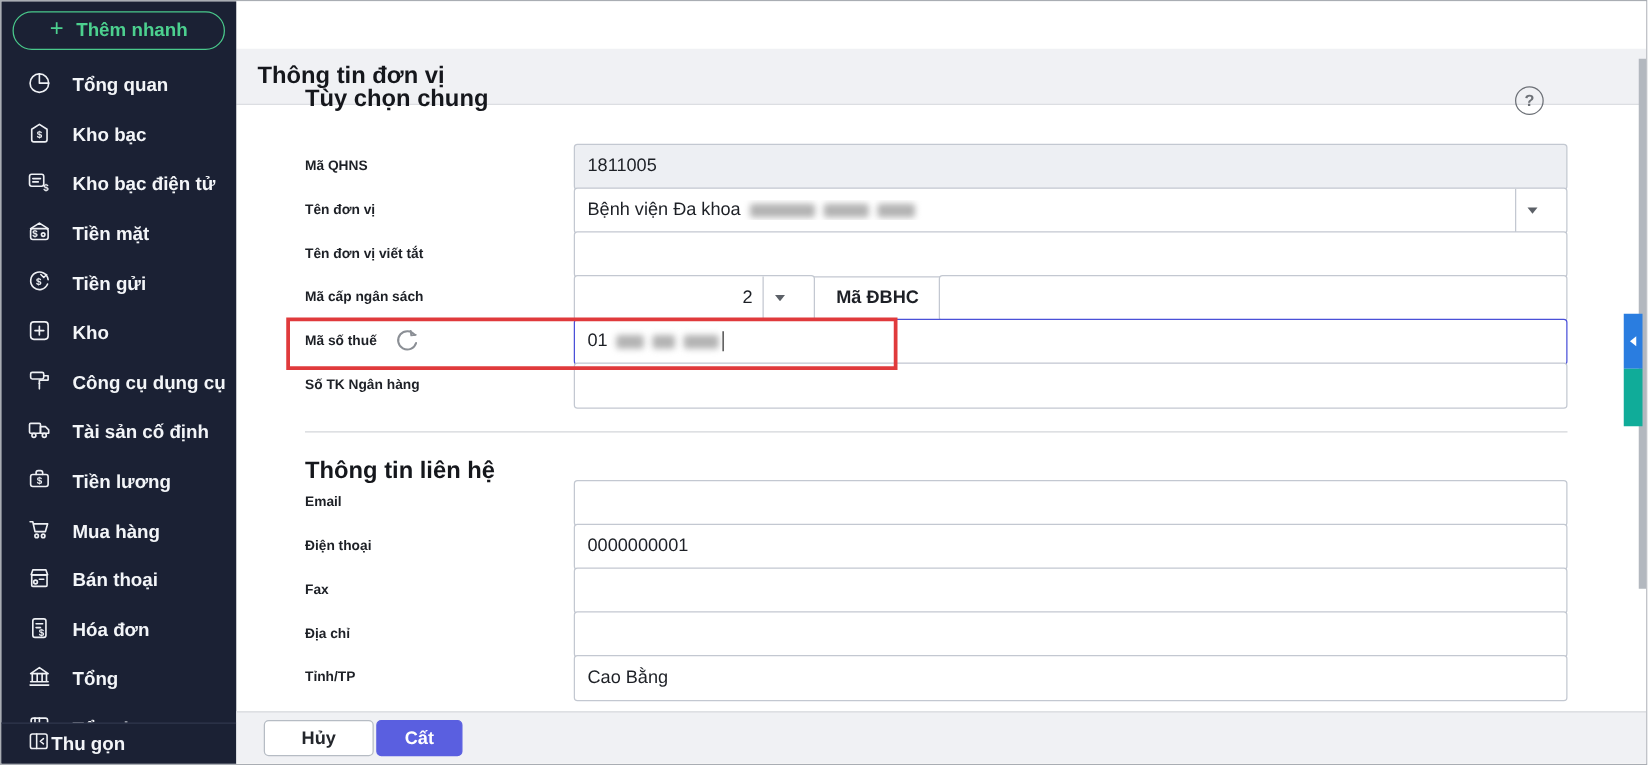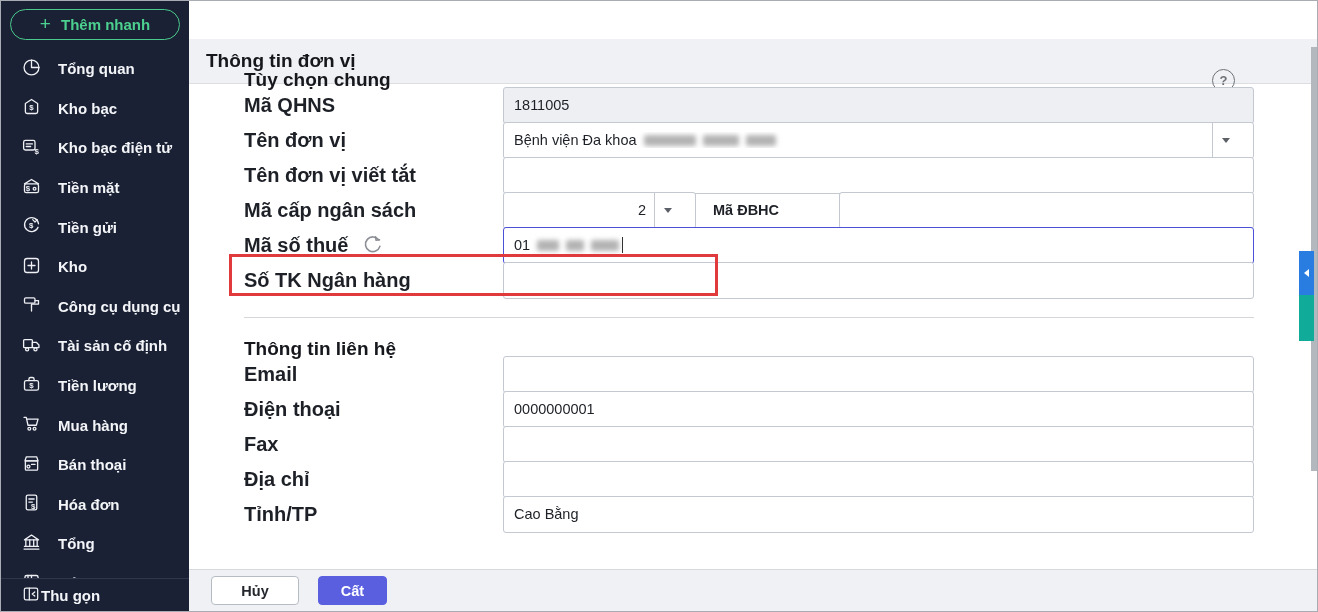--- a/index.html
+++ b/index.html
@@ -19,29 +19,29 @@
     display:flex; align-items:center; padding-left:20px; color:#f3f5f8; font-size:15px; font-weight:600; cursor:pointer; z-index:6; }
   .collapse-bar svg { width:20px; height:20px; stroke:#eef0f4; stroke-width:1.5; fill:none; stroke-linecap:round; stroke-linejoin:round; }
 
   
   .main { position:relative; flex:1; height:100%; background:#fff; overflow:hidden; }
   .page-header { height:45px; background:#f0f1f4; border-bottom:1px solid #dcdee2; display:flex; align-items:center; padding-left:17px;margin-top:38px; }
   .page-title { font-size:19px; font-weight:700; color:#15171c; }
 
   .content { position:absolute; top:45px; left:0; right:0; bottom:0; overflow:hidden; padding:23px 63px 0 55px; }
   .section-title { font-size:19px; font-weight:700; color:#15171c; }
-  .sec1-title { }
+  .sec1-title { margin-bottom:28px; }
   .help-btn { position:absolute; top:68px; right:82px; width:23px; height:23px; border:1.6px solid #6d7177; border-radius:50%;
     display:flex; align-items:center; justify-content:center; font-size:13px; font-weight:700; color:#6d7177; cursor:pointer; }
 
   .frow { display:flex; align-items:center; margin-bottom:7px; height:28px; }
-  .flabel { width:215px; flex:0 0 215px; font-size:20px; font-weight:700; color:#1d2026; display:flex; align-items:center; }
+  .flabel { width:215px; flex:0 0 215px; font-size:11px; font-weight:700; color:#1d2026; display:flex; align-items:center; }
   .fctrl { flex:1; display:flex; align-items:center; height:28px; }
   .tbox { height:37px; border:1px solid #c3c8d1; border-radius:3px; background:#fff; display:flex; align-items:center;
-    padding:0 10px; font-size:14.5px; color:#1d2026; width:100%; overflow:hidden; white-space:nowrap;margin-left:44px; }
+    padding:0 10px; font-size:14.5px; color:#1d2026; width:100%; overflow:hidden; white-space:nowrap; }
   .tbox.disabled { background:#edeff3; }
   .tbox.focused { border:1.5px solid #4a50d8; }
   .combo { padding-right:14px; }
   .combo .combo-val { flex:1; display:flex; align-items:center; overflow:hidden; }
   .combo .dd { width:27px; height:100%; border-left:1px solid #c3c8d1; display:flex; align-items:center; justify-content:center; cursor:pointer; flex:0 0 27px; }
   .tri { width:0; height:0; border-left:4.5px solid transparent; border-right:4.5px solid transparent; border-top:5.5px solid #5c6067; }
   .num-right { justify-content:flex-end; text-align:right; }
 
   .blur-blob { display:inline-block; height:11px; border-radius:2px; background:#b3b3b3; filter:blur(2.6px); margin-left:7px; vertical-align:middle; }
   .caret { display:inline-block; width:1px; height:16px; background:#2b2b2b; margin-left:3px; vertical-align:middle; }
@@ -49,21 +49,21 @@
   .refresh-btn { margin-left:13px; width:24px; height:24px; cursor:pointer; display:flex; align-items:center; justify-content:center; }
   .refresh-btn svg { width:22px; height:22px; stroke:#8b8f95; stroke-width:1.8; fill:none; stroke-linecap:round; stroke-linejoin:round; }
 
   .divider { height:1px; background:#d4d6da; margin:23px 0 20px 0; }
   .sec2-title { }
 
   .inline-label { font-size:14.5px; font-weight:700; color:#1d2026; margin:0 16px 0 17px; white-space:nowrap; }
 
   
   .footer { position:absolute; left:0; right:0; bottom:0; height:42px; background:#f0f1f4; border-top:1px solid #d7d9dd;
-    display:flex; align-items:center; padding-left:22px; gap:19px; z-index:8; }
+    display:flex; align-items:center; padding-left:22px; gap:2px; z-index:8; }
   .btn { height:29px; border-radius:4px; font-size:14.5px; font-weight:700; display:flex; align-items:center; justify-content:center; cursor:pointer; }
   .btn-cancel { width:88px; background:#fff; border:1px solid #b6bcc4; color:#23262c; }
   .btn-save { width:69px; background:#5a5fe0; border:1px solid #5a5fe0; color:#fff; }
 
   
   .red-box { position:absolute; left:228px; top:253px; width:489px; height:42px; border:3px solid #e03a3c; z-index:9; pointer-events:none; }
   .scroll-thumb { position:absolute; left:1310px; top:46px; width:6px; height:424px; background:#b3b8bf; z-index:7; }
   .side-tab { position:absolute; left:1298px; width:15px; z-index:10; cursor:pointer; }
   .tab-blue { top:250px; height:44px; background:#2a7de0; display:flex; align-items:center; justify-content:center; }
   .tab-teal { top:294px; height:46px; background:#10ac99; }

